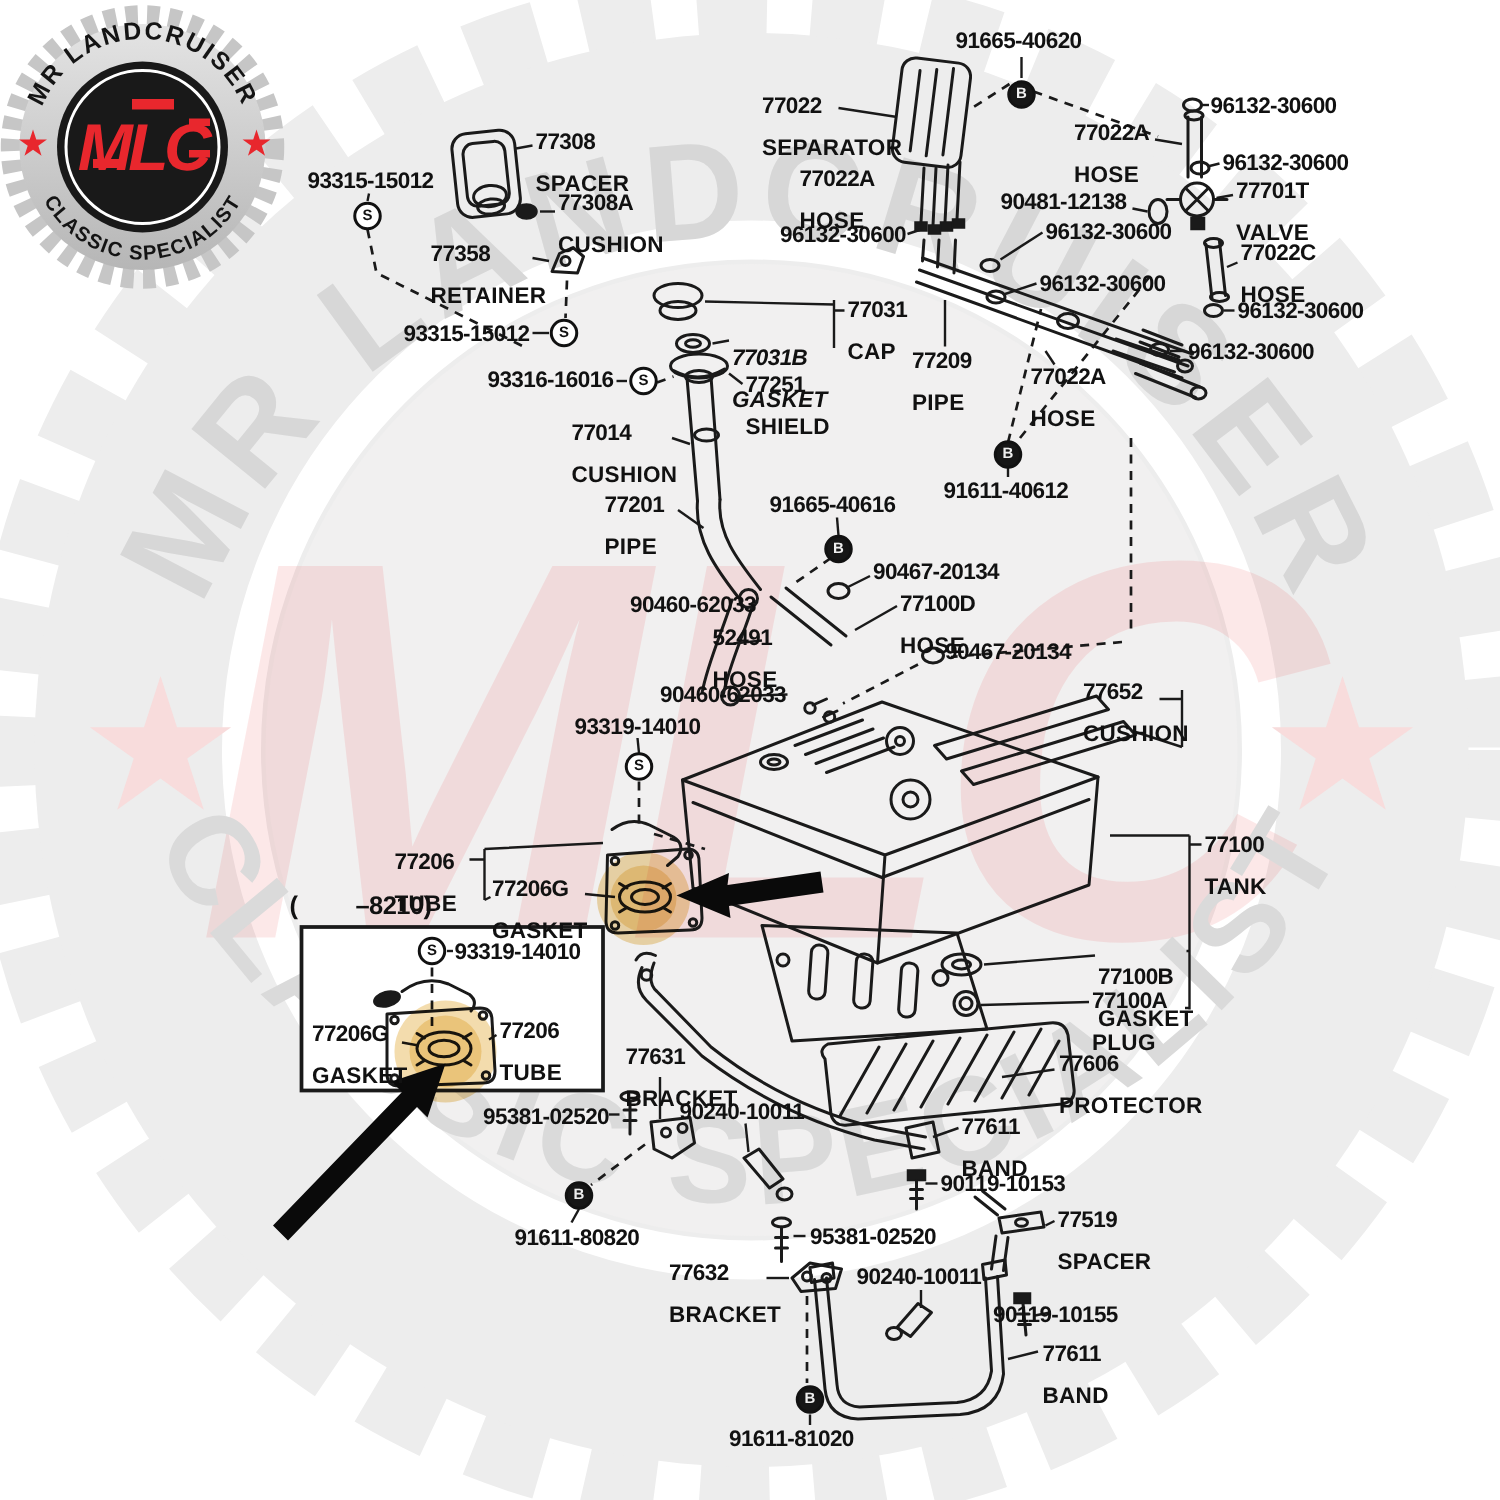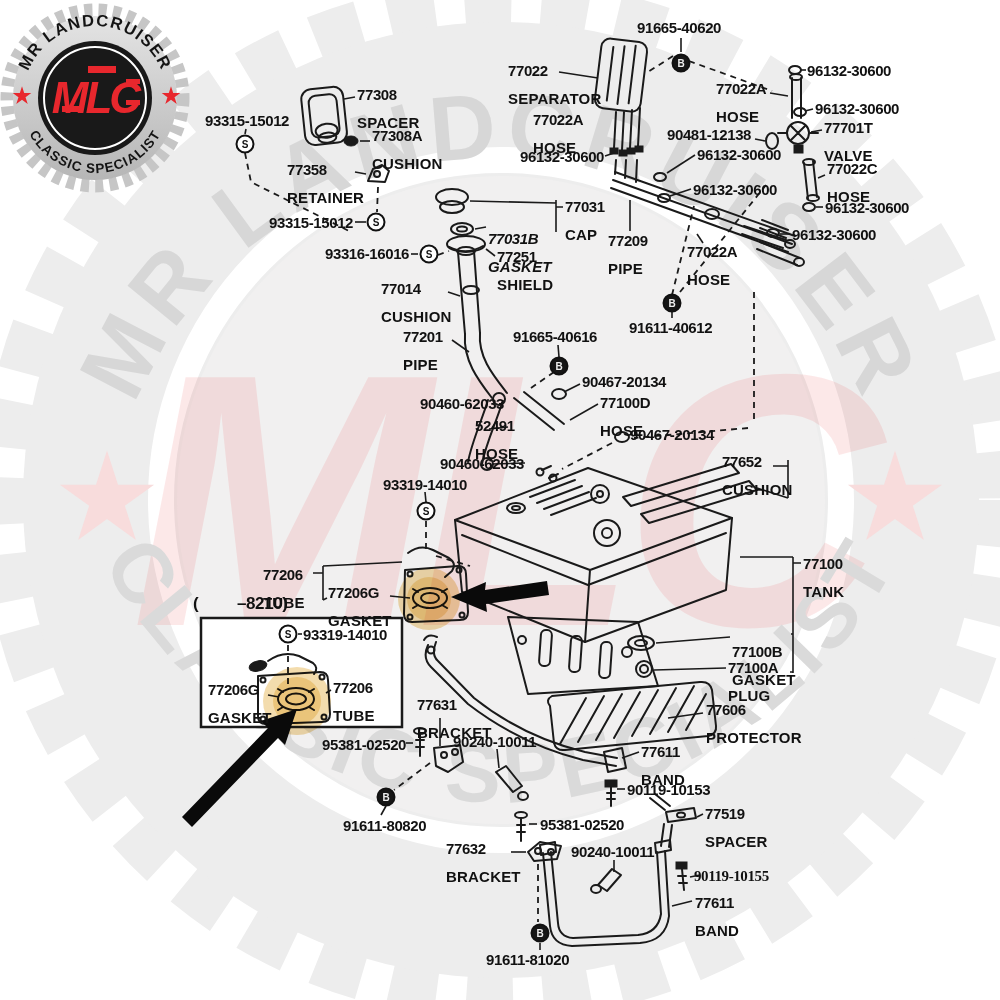--- a/index.html
+++ b/index.html
@@ -518,21 +518,21 @@
         <div class="pnum">77611</div>
         <div class="pname">BAND</div>
       </div>
       <div class="plabel" style="left: 627px; top: 782px;">
         <div class="pnum">90119-10153</div>
       </div>
       <div class="plabel" style="left: 705px; top: 806px;">
         <div class="pnum">77519</div>
         <div class="pname">SPACER</div>
       </div>
-      <div class="plabel" style="left: 694px; top: 869px; font-family: Liberation Serif, serif;">
+      <div class="plabel" style="left: 662px; top: 869px;">
         <div class="pnum">90119-10155</div>
       </div>
       <div class="plabel" style="left: 695px; top: 895px;">
         <div class="pnum">77611</div>
         <div class="pname">BAND</div>
       </div>
       <div class="plabel" style="left: 486px; top: 952px;">
         <div class="pnum">91611-81020</div>
       </div>
     </div>

